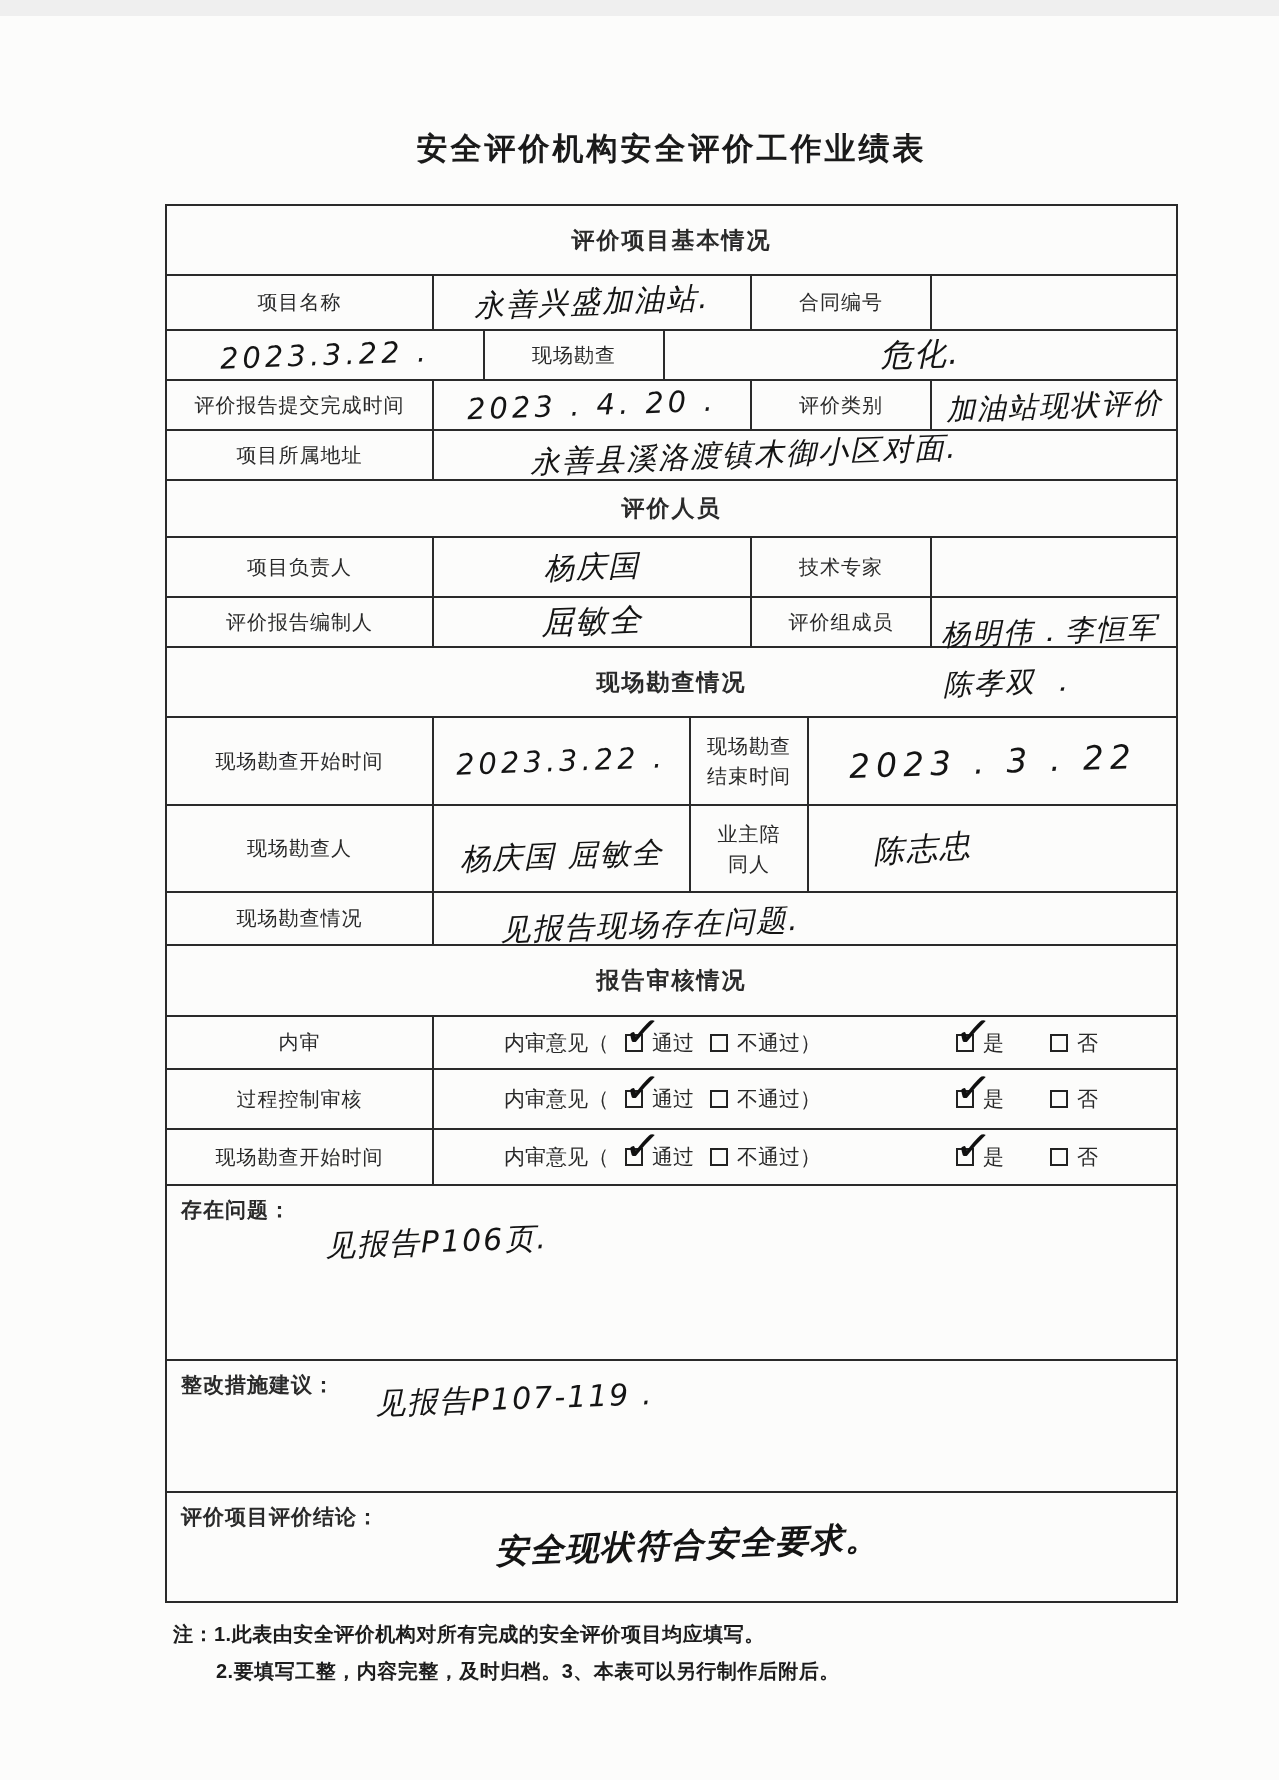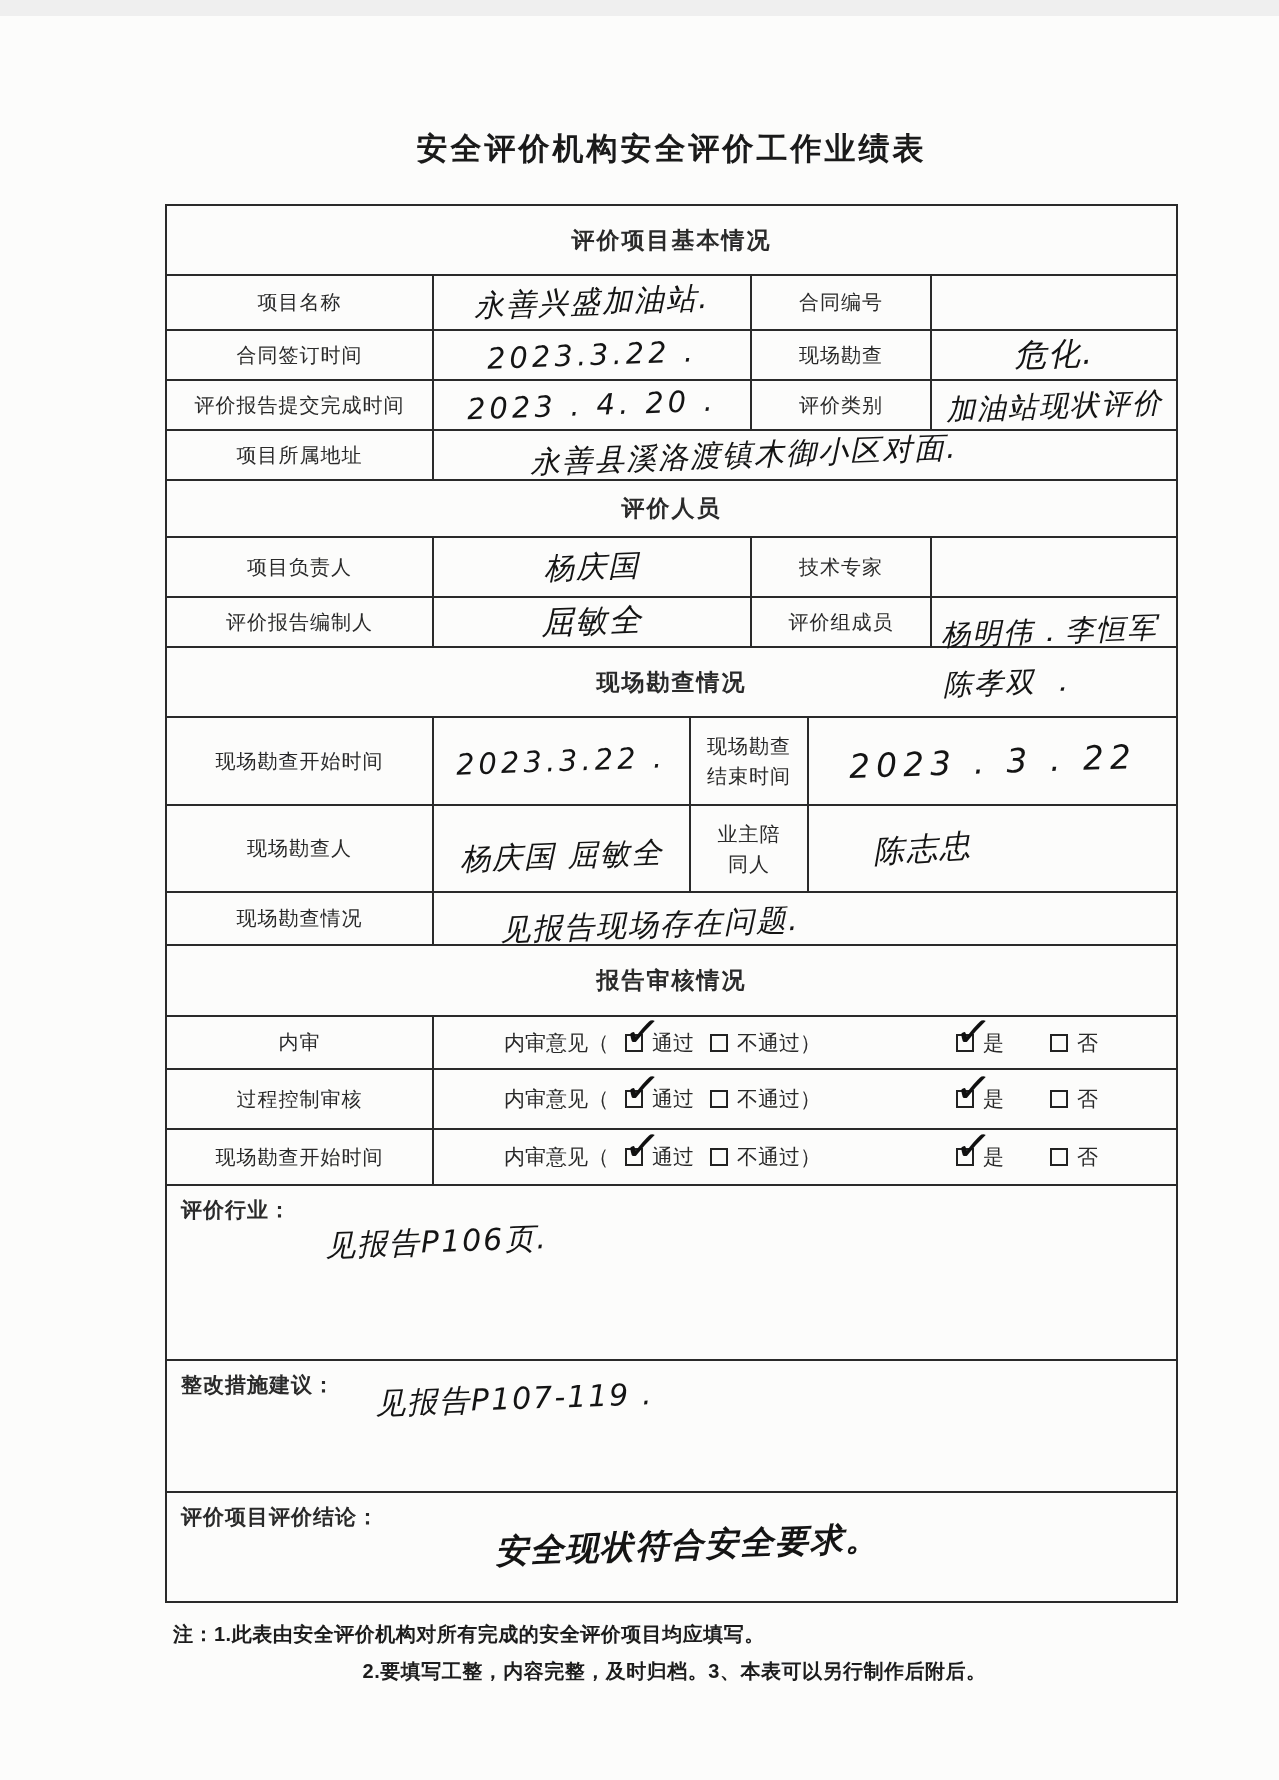--- a/index.html
+++ b/index.html
@@ -49,21 +49,21 @@
   .yesno .cb{margin:0 9px 0 0;}
   .yesno .gap{width:46px;}
 
   
   .block{position:relative;display:block;}
   .block .blab{position:absolute;top:10px;left:14px;font-size:21px;font-weight:700;letter-spacing:1px;}
 
   
   .notes{position:absolute;left:173px;top:1600px;width:960px;font-size:20px;font-weight:700;
          line-height:37px;color:#1c1c1c;letter-spacing:0.5px;}
-  .notes .l2{padding-left:43px;text-align:center;}
+  .notes .l2{padding-left:43px;}
 </style>
 </head>
 <body>
 
 <div id="page">
 
   <div class="doc-title">安全评价机构安全评价工作业绩表</div>
 
   <div class="tbl">
 
@@ -74,21 +74,20 @@
     <div class="row" style="height:55px">
       <div class="cell lab w-label">项目名称</div>
       <div class="cell w-v1">
         <span class="hw hw-name nowrap">永善兴盛加油站.</span>
       </div>
       <div class="cell lab w-l2">合同编号</div>
       <div class="cell grow"></div>
     </div>
 
     <div class="row" style="height:50px">
-      <div class="cell lab w-label">合同签订时间</div>
       <div class="cell w-v1">
         <span class="hw hw-date nowrap">2023.3.22 .</span>
       </div>
       <div class="cell lab w-l2">现场勘查</div>
       <div class="cell grow">
         <span class="hw hw-name" style="font-size:32px">危化.</span>
       </div>
     </div>
 
     <div class="row" style="height:50px">
@@ -224,21 +223,21 @@
           <span class="cb checked"></span>
           <span>是</span>
           <span class="gap"></span>
           <span class="cb"></span>
           <span>否</span>
         </span>
       </div>
     </div>
 
     <div class="row block" style="height:175px">
-      <span class="blab">评价行业：</span>
+      <span class="blab">存在问题：</span>
       <span class="hw hw-abs nowrap" style="left:158px;top:36px;font-size:30px">见报告P106页.</span>
     </div>
 
     <div class="row block" style="height:132px">
       <span class="blab">整改措施建议：</span>
       <span class="hw hw-abs nowrap" style="left:208px;top:18px;font-size:30px">见报告P107-119 .</span>
     </div>
 
     <div class="row block" style="height:108px">
       <span class="blab">评价项目评价结论：</span>

